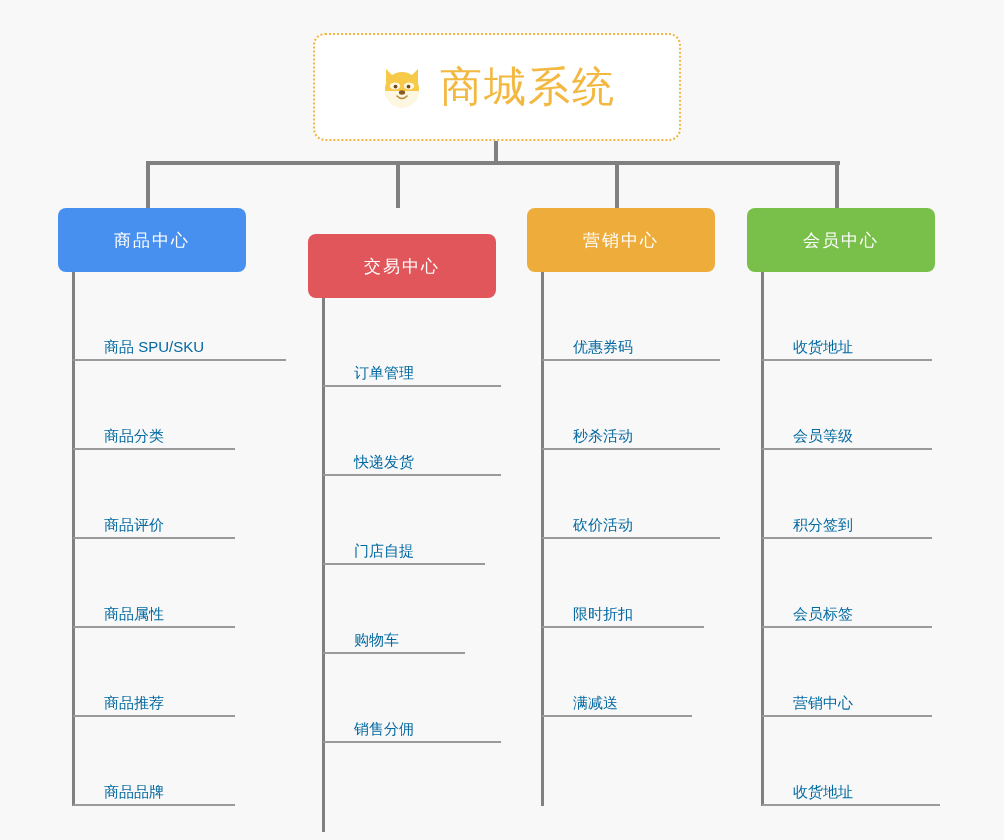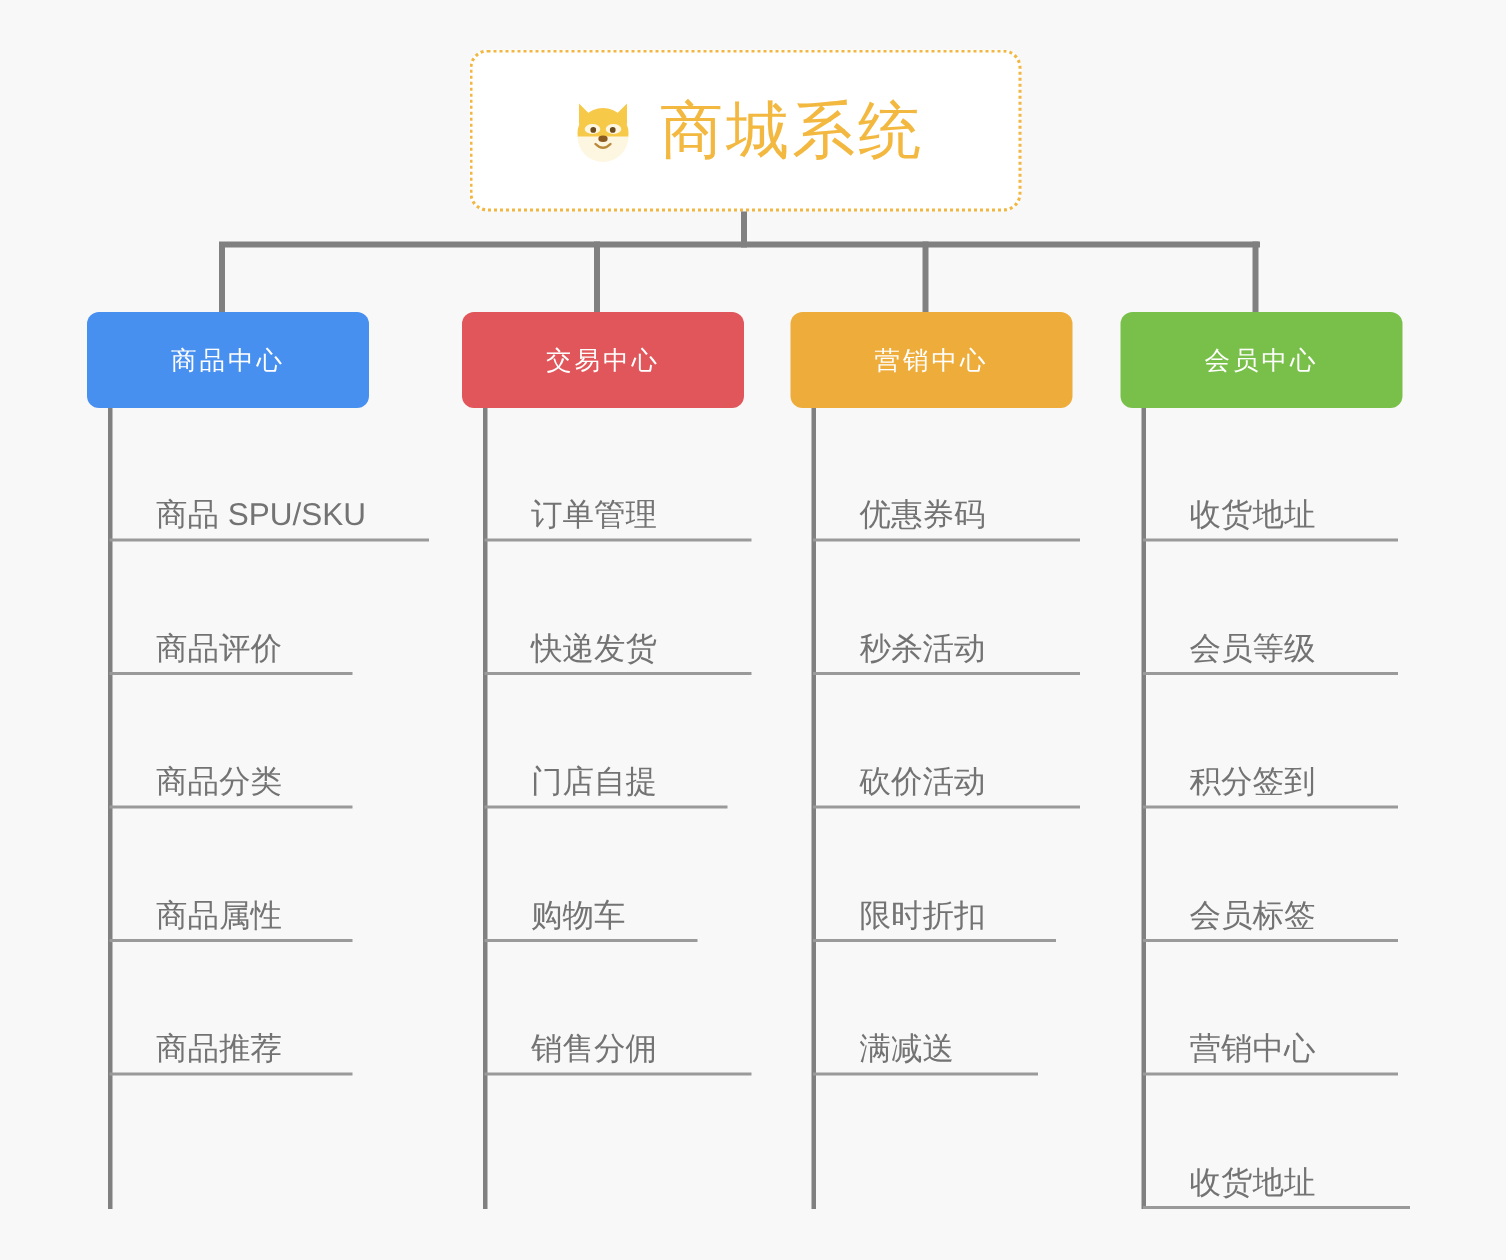--- a/index.html
+++ b/index.html
@@ -111,22 +111,22 @@
   .leaf {
     position: relative;
     height: 89px;
     box-sizing: border-box;
     display: flex;
     align-items: flex-end;
     padding-left: 46px;
     padding-bottom: 6px;
   }
   .leaf-label {
-    font-size: 21px;
-    color: #737373;
+    font-size: 15px;
+    color: #0369a1;
     white-space: nowrap;
     line-height: 1.1;
   }
   .leaf-rule {
     position: absolute;
     left: 15px;
     bottom: 0;
     height: 2px;
     background: #9a9a9a;
   }
@@ -162,40 +162,44 @@
       <div class="cat-box" style="background: rgb(72, 144, 240);">
         <span>商品中心</span>
       </div>
       <div class="children">
         <div class="spine" style="height: 534px;"></div>
         <div class="leaf">
           <span class="leaf-label">商品 SPU/SKU</span>
           <div class="leaf-rule" style="width: 213px;"></div>
         </div>
         <div class="leaf">
+          <span class="leaf-label">商品分类</span>
+          <div class="leaf-rule" style="width: 162px;"></div>
+        </div>
+        <div class="leaf">
           <span class="leaf-label">商品评价</span>
           <div class="leaf-rule" style="width: 162px;"></div>
         </div>
         <div class="leaf">
-          <span class="leaf-label">商品分类</span>
-          <div class="leaf-rule" style="width: 162px;"></div>
-        </div>
-        <div class="leaf">
           <span class="leaf-label">商品属性</span>
           <div class="leaf-rule" style="width: 162px;"></div>
         </div>
         <div class="leaf">
           <span class="leaf-label">商品推荐</span>
           <div class="leaf-rule" style="width: 162px;"></div>
         </div>
+        <div class="leaf">
+          <span class="leaf-label">商品品牌</span>
+          <div class="leaf-rule" style="width: 162px;"></div>
+        </div>
       </div>
     </div>
     <div class="column" style="left: 308px;">
       <div class="cat-drop"></div>
-      <div class="cat-box" style="background: rgb(224, 86, 90);">
+      <div class="cat-box" style="background: rgb(224, 86, 90); margin-top: 26px;">
         <span>交易中心</span>
       </div>
       <div class="children">
         <div class="spine" style="height: 534px;"></div>
         <div class="leaf">
           <span class="leaf-label">订单管理</span>
           <div class="leaf-rule" style="width: 178px;"></div>
         </div>
         <div class="leaf">
           <span class="leaf-label">快递发货</span>

